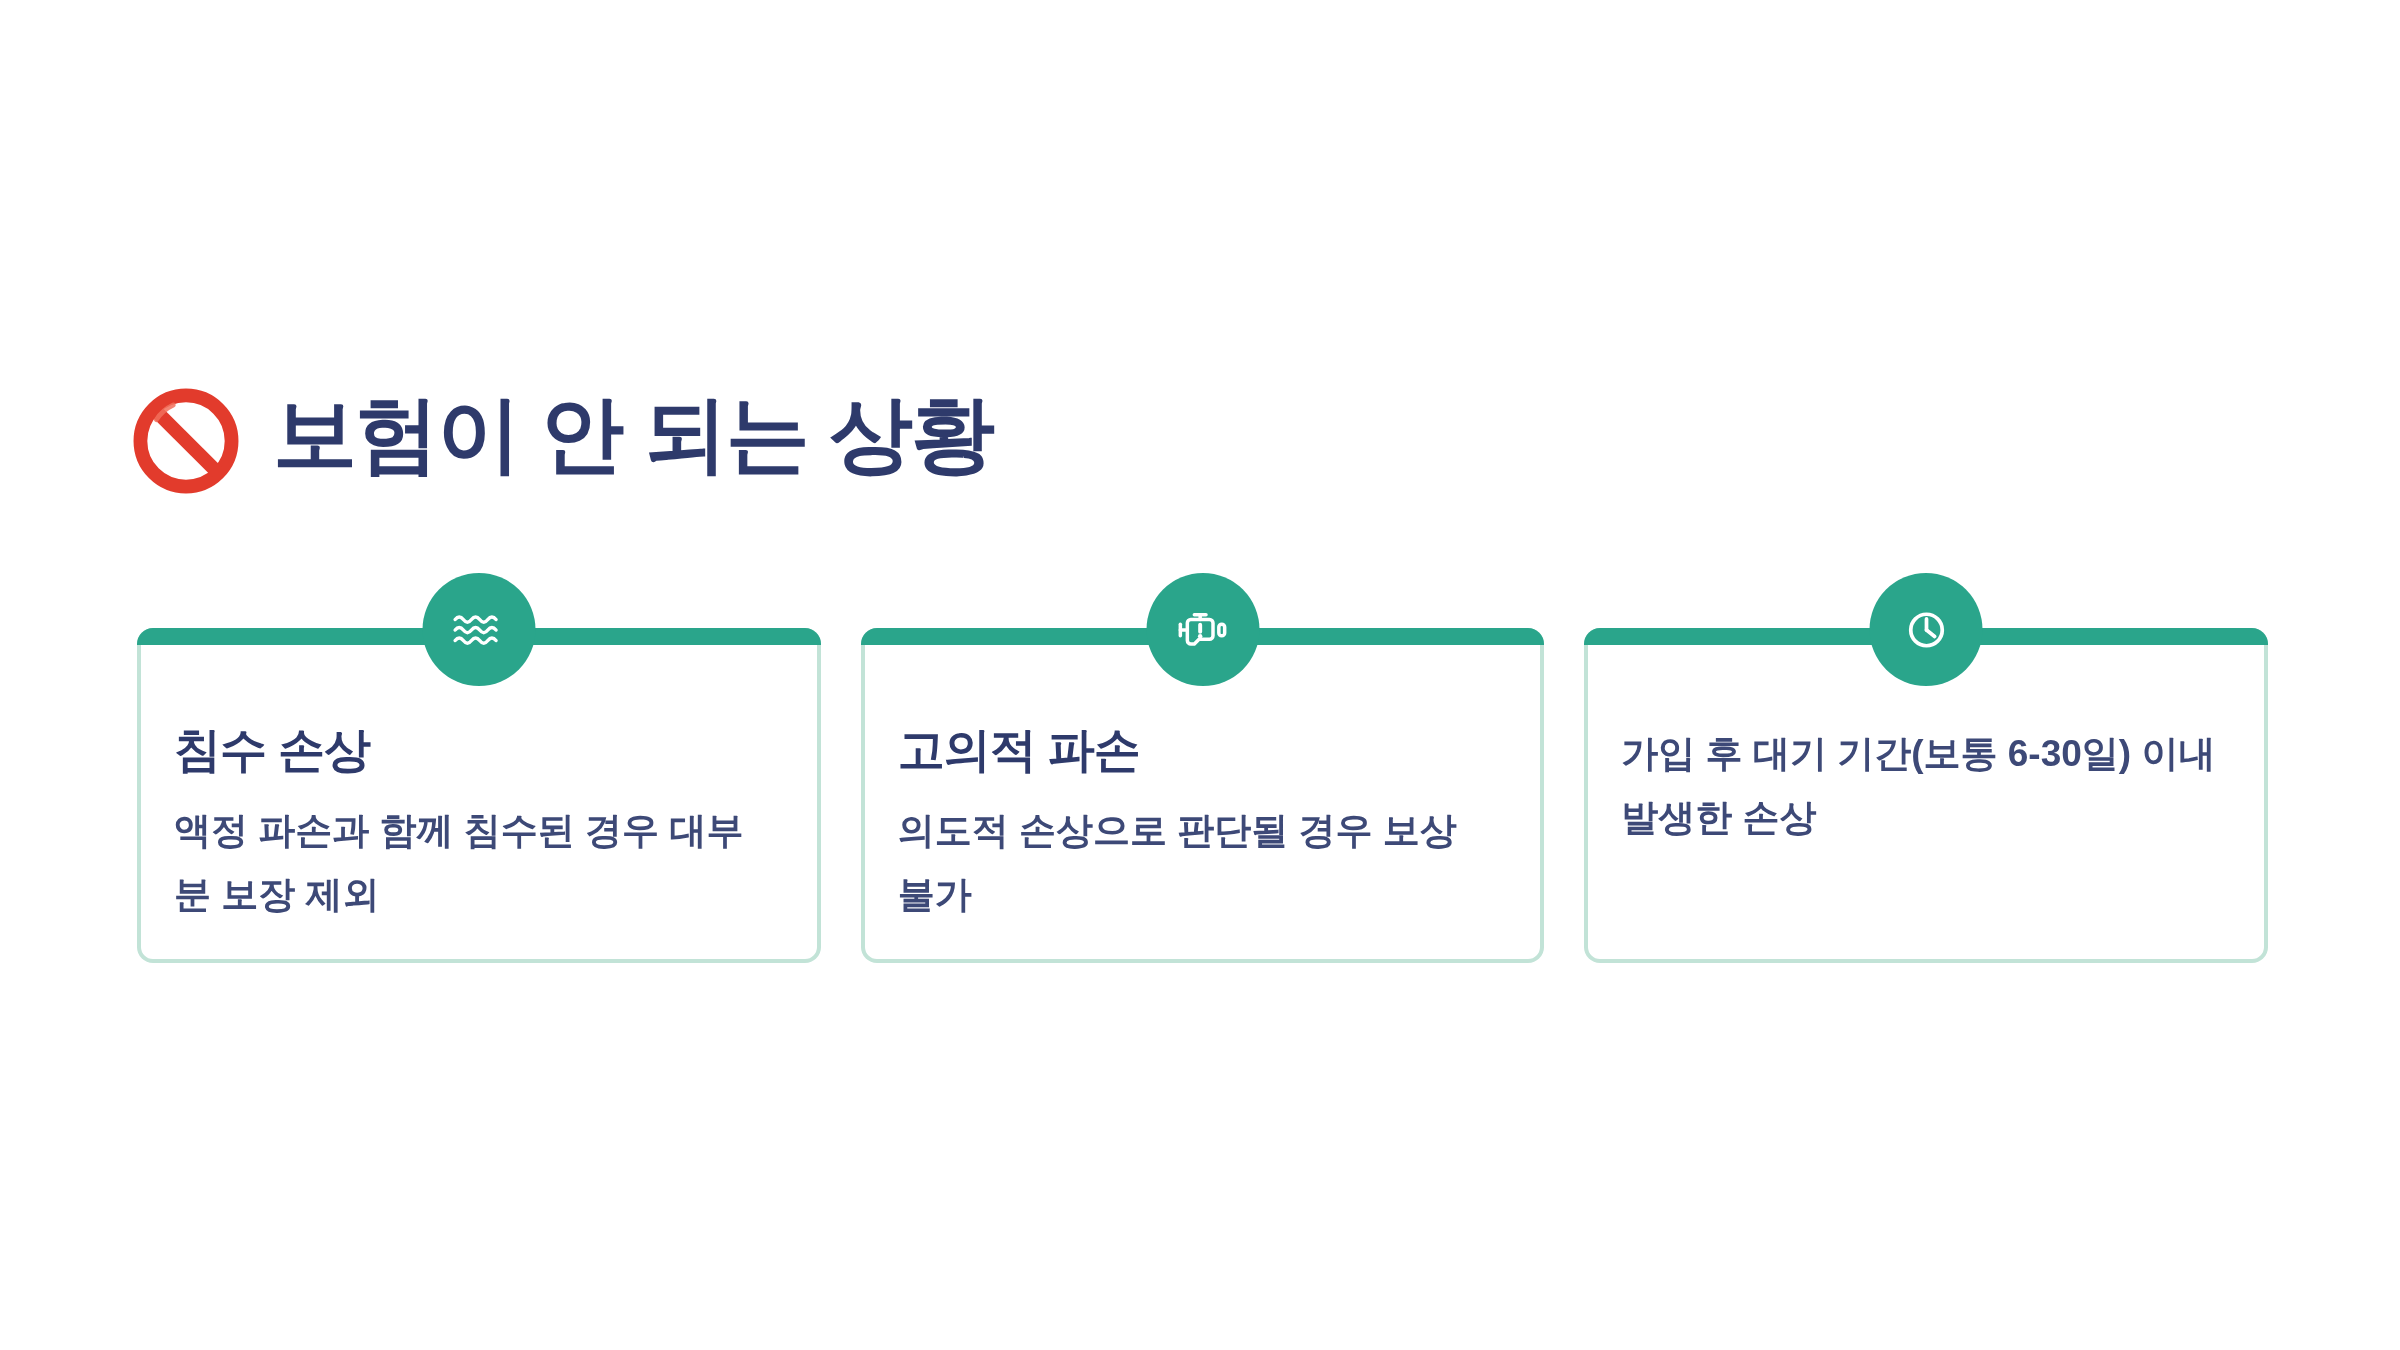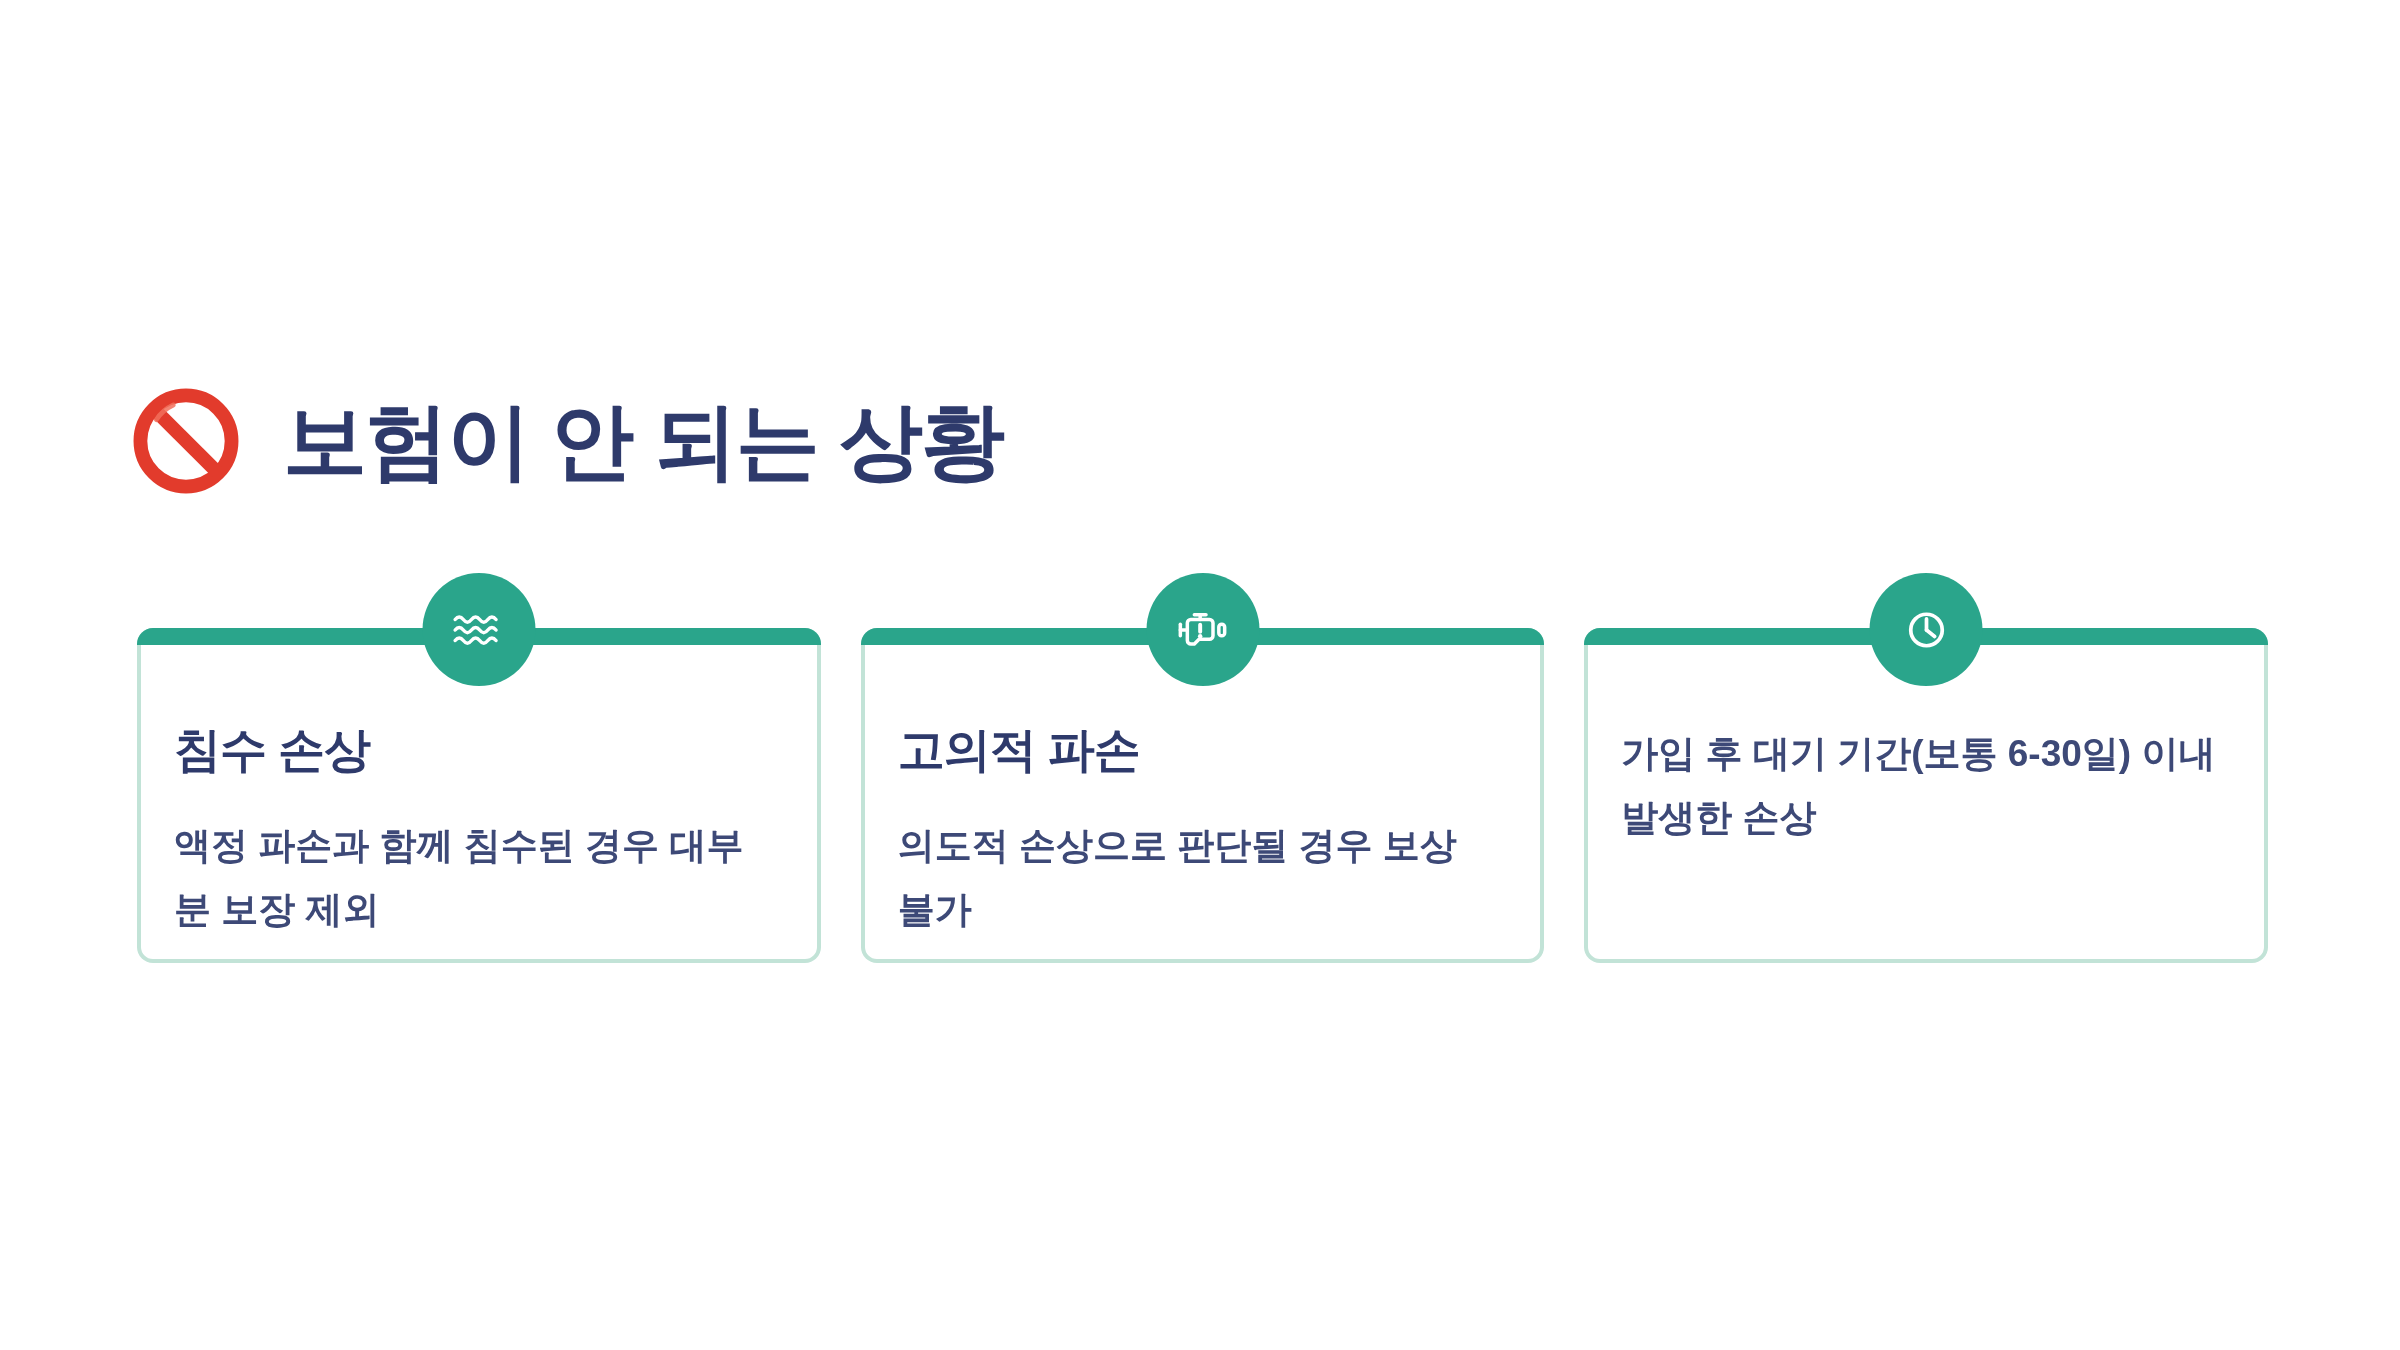--- a/index.html
+++ b/index.html
@@ -6,21 +6,21 @@
   body {
     width:2400px; height:1350px;
     background:#ffffff;
     font-family:"Liberation Sans","DejaVu Sans",sans-serif;
     position:relative; overflow:hidden;
   }
 
   
   .header {
     position:absolute; left:133px; top:388px;
-    display:flex; align-items:center; gap:44px;
+    display:flex; align-items:flex-start; gap:34px;
   }
   .no-entry-wrap { width:106px; height:106px; flex:0 0 auto; }
   .page-title {
     margin:0;
     font-size:84px; font-weight:700;
     color:#2e3a6b; letter-spacing:-2px;
     line-height:1.1; white-space:nowrap;
   }
 
   
@@ -45,21 +45,21 @@
     position:absolute; top:-55px; left:50%;
     transform:translateX(-50%);
     width:113px; height:113px; border-radius:50%;
     background:#2aa58b;
     display:flex; align-items:center; justify-content:center;
   }
   .badge svg { width:56px; height:56px; display:block; }
 
   .card-content { padding:94px 42px 0 37px; }
   .card-title {
-    margin:0 0 36px 0;
+    margin:0 0 21px 0;
     font-size:47px; font-weight:700;
     color:#2e3a6b; letter-spacing:-1px;
     line-height:1.2;
   }
   .card-desc {
     margin:0;
     font-size:37px; font-weight:700;
     color:#3d4977;
     line-height:1.72;
     max-width:640px;

